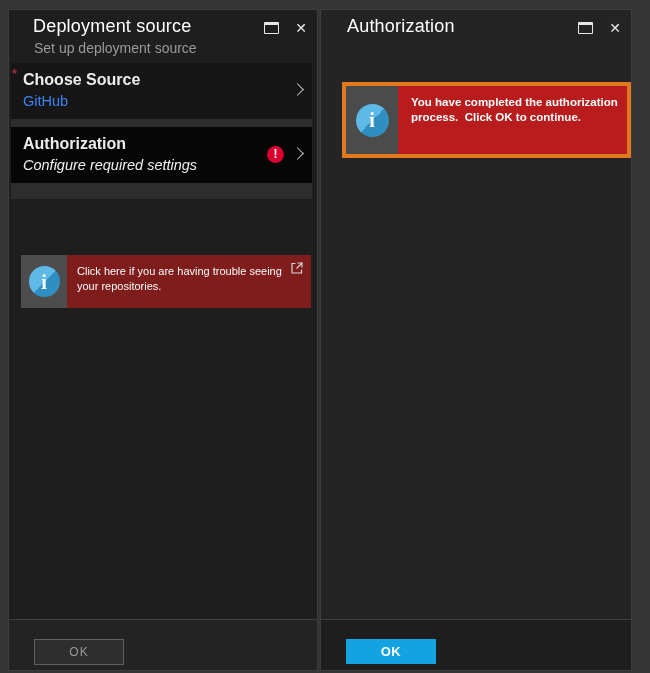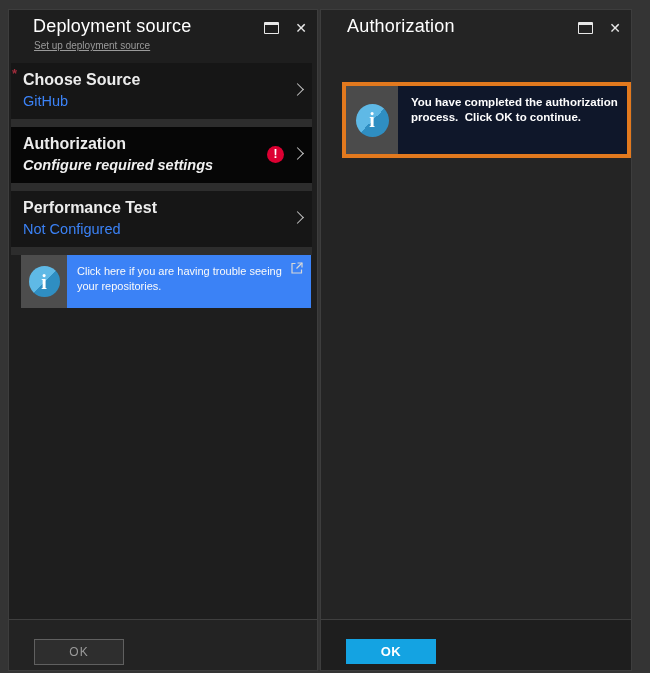--- a/index.html
+++ b/index.html
@@ -21,41 +21,41 @@
   .blade-right { left:320px; width:312px; background:#242424; }
 
   
   .blade-header { position:relative; height:52px; }
   .blade-title {
     position:absolute; left:24px; top:6px;
     font-size:18px; font-weight:400; color:#ffffff; letter-spacing:.2px;
   }
   .blade-subtitle {
     position:absolute; left:25px; top:30px;
-    font-size:10px; color:#9a9a9a;text-decoration:underline;
+    font-size:14px; color:#9a9a9a;
   }
   .hdr-icons { position:absolute; right:10px; top:12px; display:flex; gap:16px; align-items:center; }
   .ico-max {
     width:15px; height:12px;
     border:1px solid #e8e8e8; border-top:3px solid #e8e8e8; border-radius:1px;
     cursor:pointer;
   }
   .ico-close { font-size:14px; color:#e8e8e8; line-height:12px; cursor:pointer; }
 
   
   .tiles { position:absolute; top:53px; left:2px; width:301px; }
   .tile {
     position:relative; background:#161616;
     padding:8px 30px 10px 12px; min-height:47px; cursor:pointer;
   }
   .tile.selected { background:#060606; }
   .tile-gap { height:8px; background:#2d2d2d; }
   .tile-label { font-size:16px; font-weight:700; color:#ececec; }
   .tile-value { font-size:14.5px; color:#3b82f6; margin-top:4px; }
-  .tile-value.italic { font-style:italic; color:#f0f0f0;font-weight:bold; }
+  .tile-value.italic { font-style:italic; color:#f0f0f0; }
   .req-star {
     position:absolute; left:1px; top:3px;
     color:#a22c3c; font-size:13px; font-weight:700;
   }
   .chev {
     position:absolute; right:10px; top:50%;
     width:9px; height:9px; margin-top:-6px;
     border-top:1.5px solid #c4c4c4; border-right:1.5px solid #c4c4c4;
     transform:rotate(45deg);
   }
@@ -74,36 +74,36 @@
   }
   .info-circle {
     width:31px; height:31px; border-radius:50%;
     background:linear-gradient(135deg,#5fb9e6 50%,#2f8ec2 50%);
     display:flex; align-items:center; justify-content:center;
   }
   .info-circle span {
     font-family:"Liberation Serif", serif;
     font-weight:700; font-size:20px; color:#fff; line-height:1;
   }
-  .info-body { flex:1; background:#3b82f6; position:relative; }
+  .info-body { flex:1; background:#7f1d1d; position:relative; }
 
   .left-banner { position:absolute; top:245px; left:12px; width:290px; height:53px; cursor:pointer; }
   .left-banner .info-body { padding:9px 28px 8px 10px; }
   .left-banner .info-text { font-size:11px; color:#fafafa; line-height:1.35; }
   .extlink { position:absolute; top:7px; right:8px; cursor:pointer; }
 
   
   .highlight-box {
     position:absolute; top:72px; left:21px; width:289px; height:76px;
     border:4px solid #e2791e; background:#303030;
   }
   .highlight-box .info-tile { height:100%; }
   .highlight-box .info-icon-cell { width:52px; background:#4b4b4b; }
   .highlight-box .info-circle { width:33px; height:33px; }
-  .highlight-box .info-body { background:#0f172a; padding:9px 8px 8px 13px; }
+  .highlight-box .info-body { background:#b91c1c; padding:9px 8px 8px 13px; }
   .highlight-box .info-text {
     font-size:11.5px; font-weight:700; color:#fdfdfd;
     line-height:1.3; white-space:pre-wrap;
   }
 
   
   .blade-footer {
     position:absolute; left:0; right:0; bottom:0; height:51px;
     border-top:1px solid #3f3f3f; background:#232323;
   }
@@ -151,25 +151,20 @@
 
       <div class="tile selected">
         <div class="tile-label">Authorization</div>
         <div class="tile-value italic">Configure required settings</div>
         <span class="err-badge">!</span>
         <span class="chev"></span>
       </div>
 
       <div class="tile-gap"></div>
 
-      <div class="tile">
-        <div class="tile-label">Performance Test</div>
-        <div class="tile-value">Not Configured</div>
-        <span class="chev"></span>
-      </div>
 
       <div class="tile-gap"></div>
     </div>
 
     <div class="left-banner info-tile">
       <div class="info-icon-cell">
         <div class="info-circle">
           <span>i</span>
         </div>
       </div>

